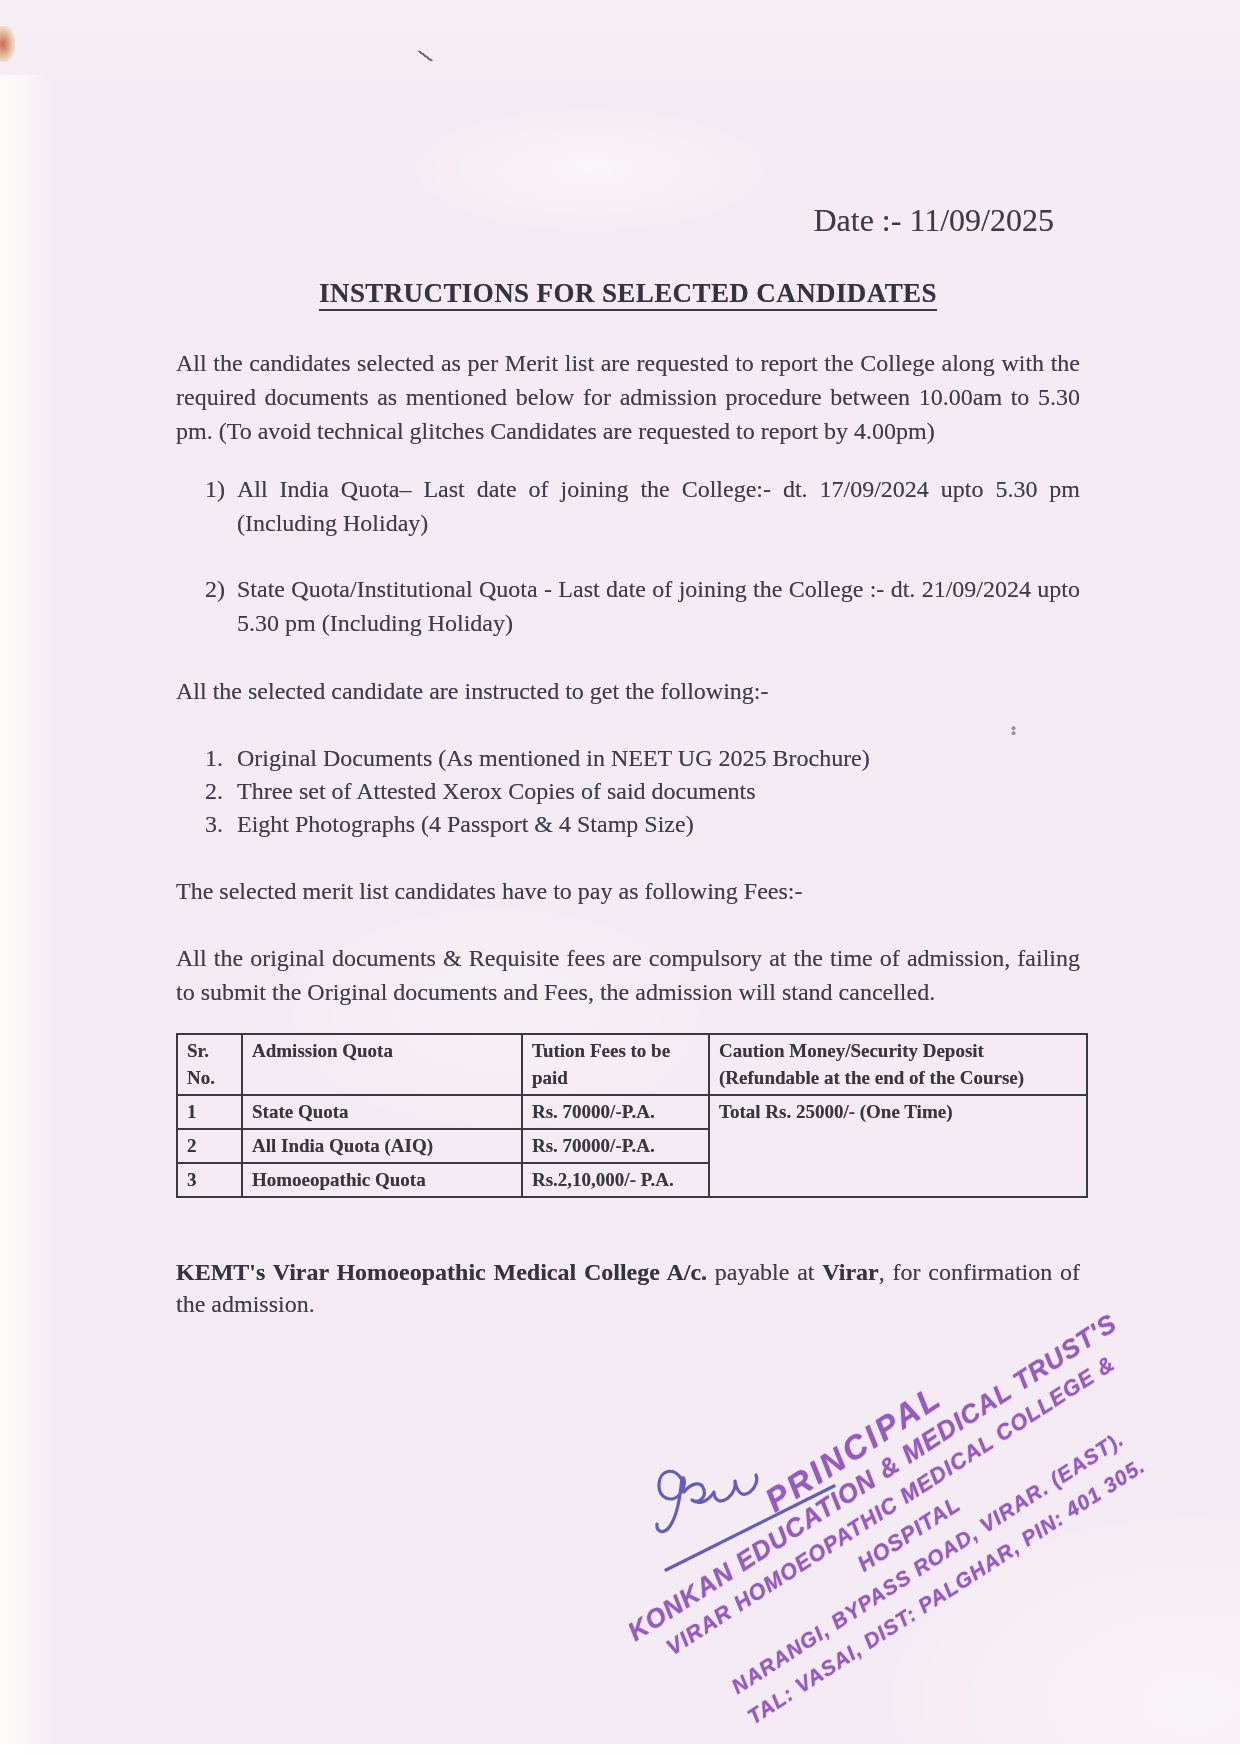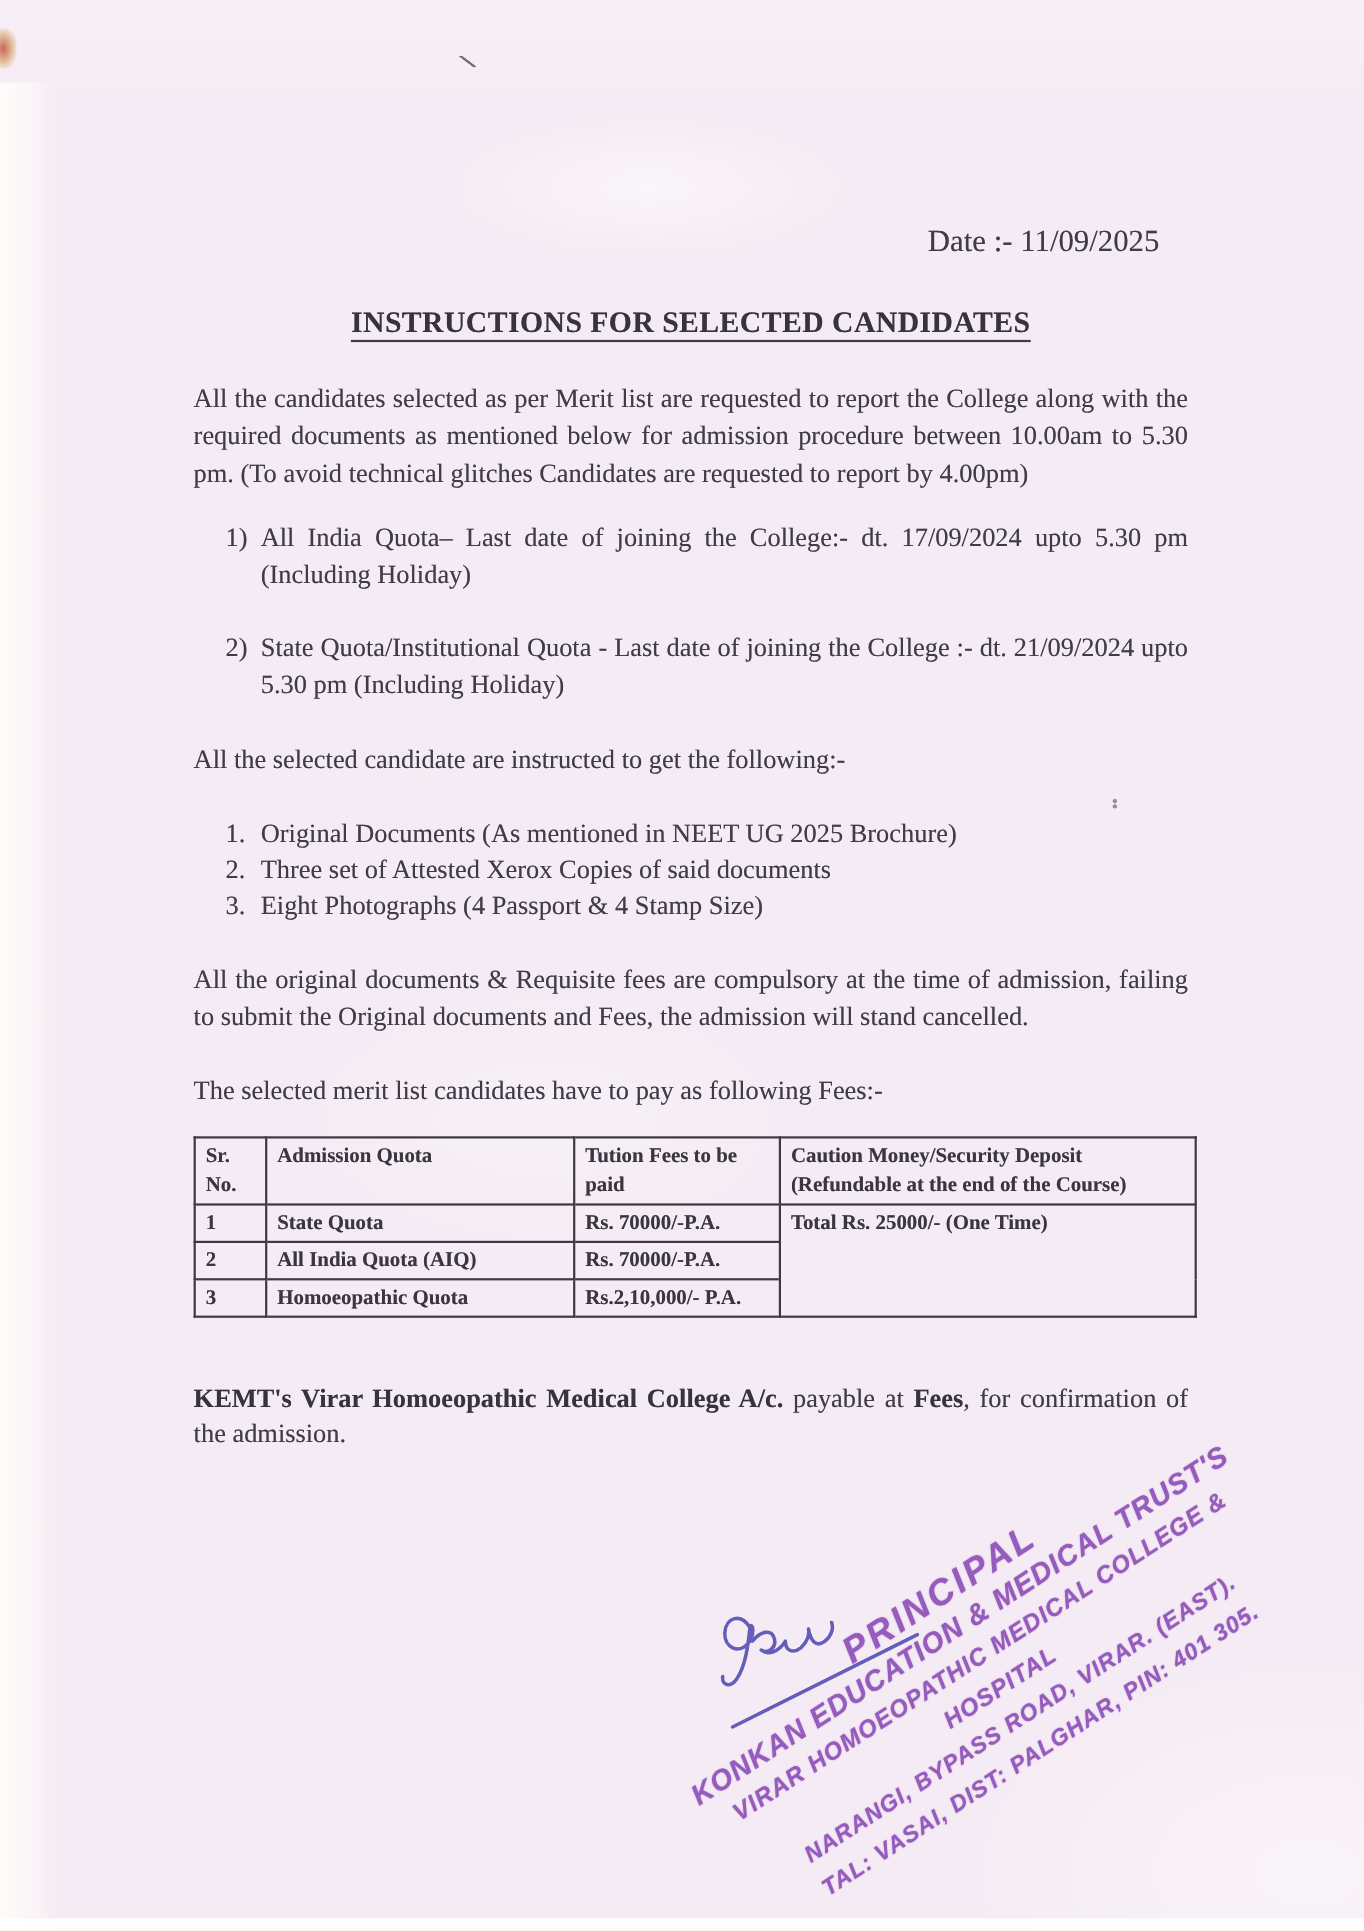--- a/index.html
+++ b/index.html
@@ -25,21 +25,21 @@
     padding: 0 160px 0 176px;
     font-size: 24px;
     line-height: 34px;
     text-shadow: 0 0 0.6px rgba(62,60,72,.5);
   }
 
   .date-line {
     margin-top: 203px;
     padding-right: 26px;
     text-align: right;
-    font-size: 28px;
+    font-size: 32px;
   }
 
   .doc-title {
     margin-top: 39px;
     text-align: center;
     font-size: 27px;
     font-weight: bold;
     letter-spacing: .4px;
     color: #35333e;
   }
@@ -179,23 +179,23 @@
     </div>
     <div class="num-item doc-item">
       <span class="marker">2.</span>
       <span>Three set of Attested Xerox Copies of said documents</span>
     </div>
     <div class="num-item doc-item">
       <span class="marker">3.</span>
       <span>Eight Photographs (4 Passport &amp; 4 Stamp Size)</span>
     </div>
 
+    <div class="para para-feesintro">The selected merit list candidates have to pay as following Fees:-</div>
+
     <div class="para para-compulsory">All the original documents &amp; Requisite fees are compulsory at the time of admission, failing to submit the Original documents and Fees, the admission will stand cancelled.</div>
-
-    <div class="para para-feesintro">The selected merit list candidates have to pay as following Fees:-</div>
 
     <table class="fees">
       <colgroup>
         <col class="c-sr">
           <col class="c-quota">
           <col class="c-fees">
           <col class="c-caution">
       </colgroup>
       <thead>
         <tr>
@@ -220,21 +220,21 @@
         <tr>
           <td>3</td>
           <td>Homoeopathic Quota</td>
           <td>Rs.2,10,000/- P.A.</td>
         </tr>
       </tbody>
     </table>
 
     <div class="para para-payment">
       <br>
-      <span class="bold">KEMT's Virar Homoeopathic Medical College A/c.</span><span> payable at </span><span class="bold">Fees</span><span>, for confirmation of the admission.</span>
+      <span class="bold">KEMT's Virar Homoeopathic Medical College A/c.</span><span> payable at </span><span class="bold">Virar</span><span>, for confirmation of the admission.</span>
     </div>
 
   </div>
 
   <svg class="signature" viewBox="0 0 240 140">
     <g fill="none" stroke="#544fb6" stroke-width="3.2" stroke-linecap="round" stroke-linejoin="round" opacity="0.9">
       <path d="M44 32 C36 18 22 22 21 36 C20 50 34 56 42 46 C48 39 47 28 44 30 C42 48 40 66 32 78 C26 87 18 84 19 76"></path>
       <path d="M46 44 C54 34 64 33 66 42 C68 50 60 56 54 52 C60 57 70 54 76 44 C76 52 82 56 90 50 C96 45 98 38 97 33 C99 44 104 50 112 44 C118 39 120 32 118 27"></path>
       <path d="M28 122 L196 38"></path>
     </g>

